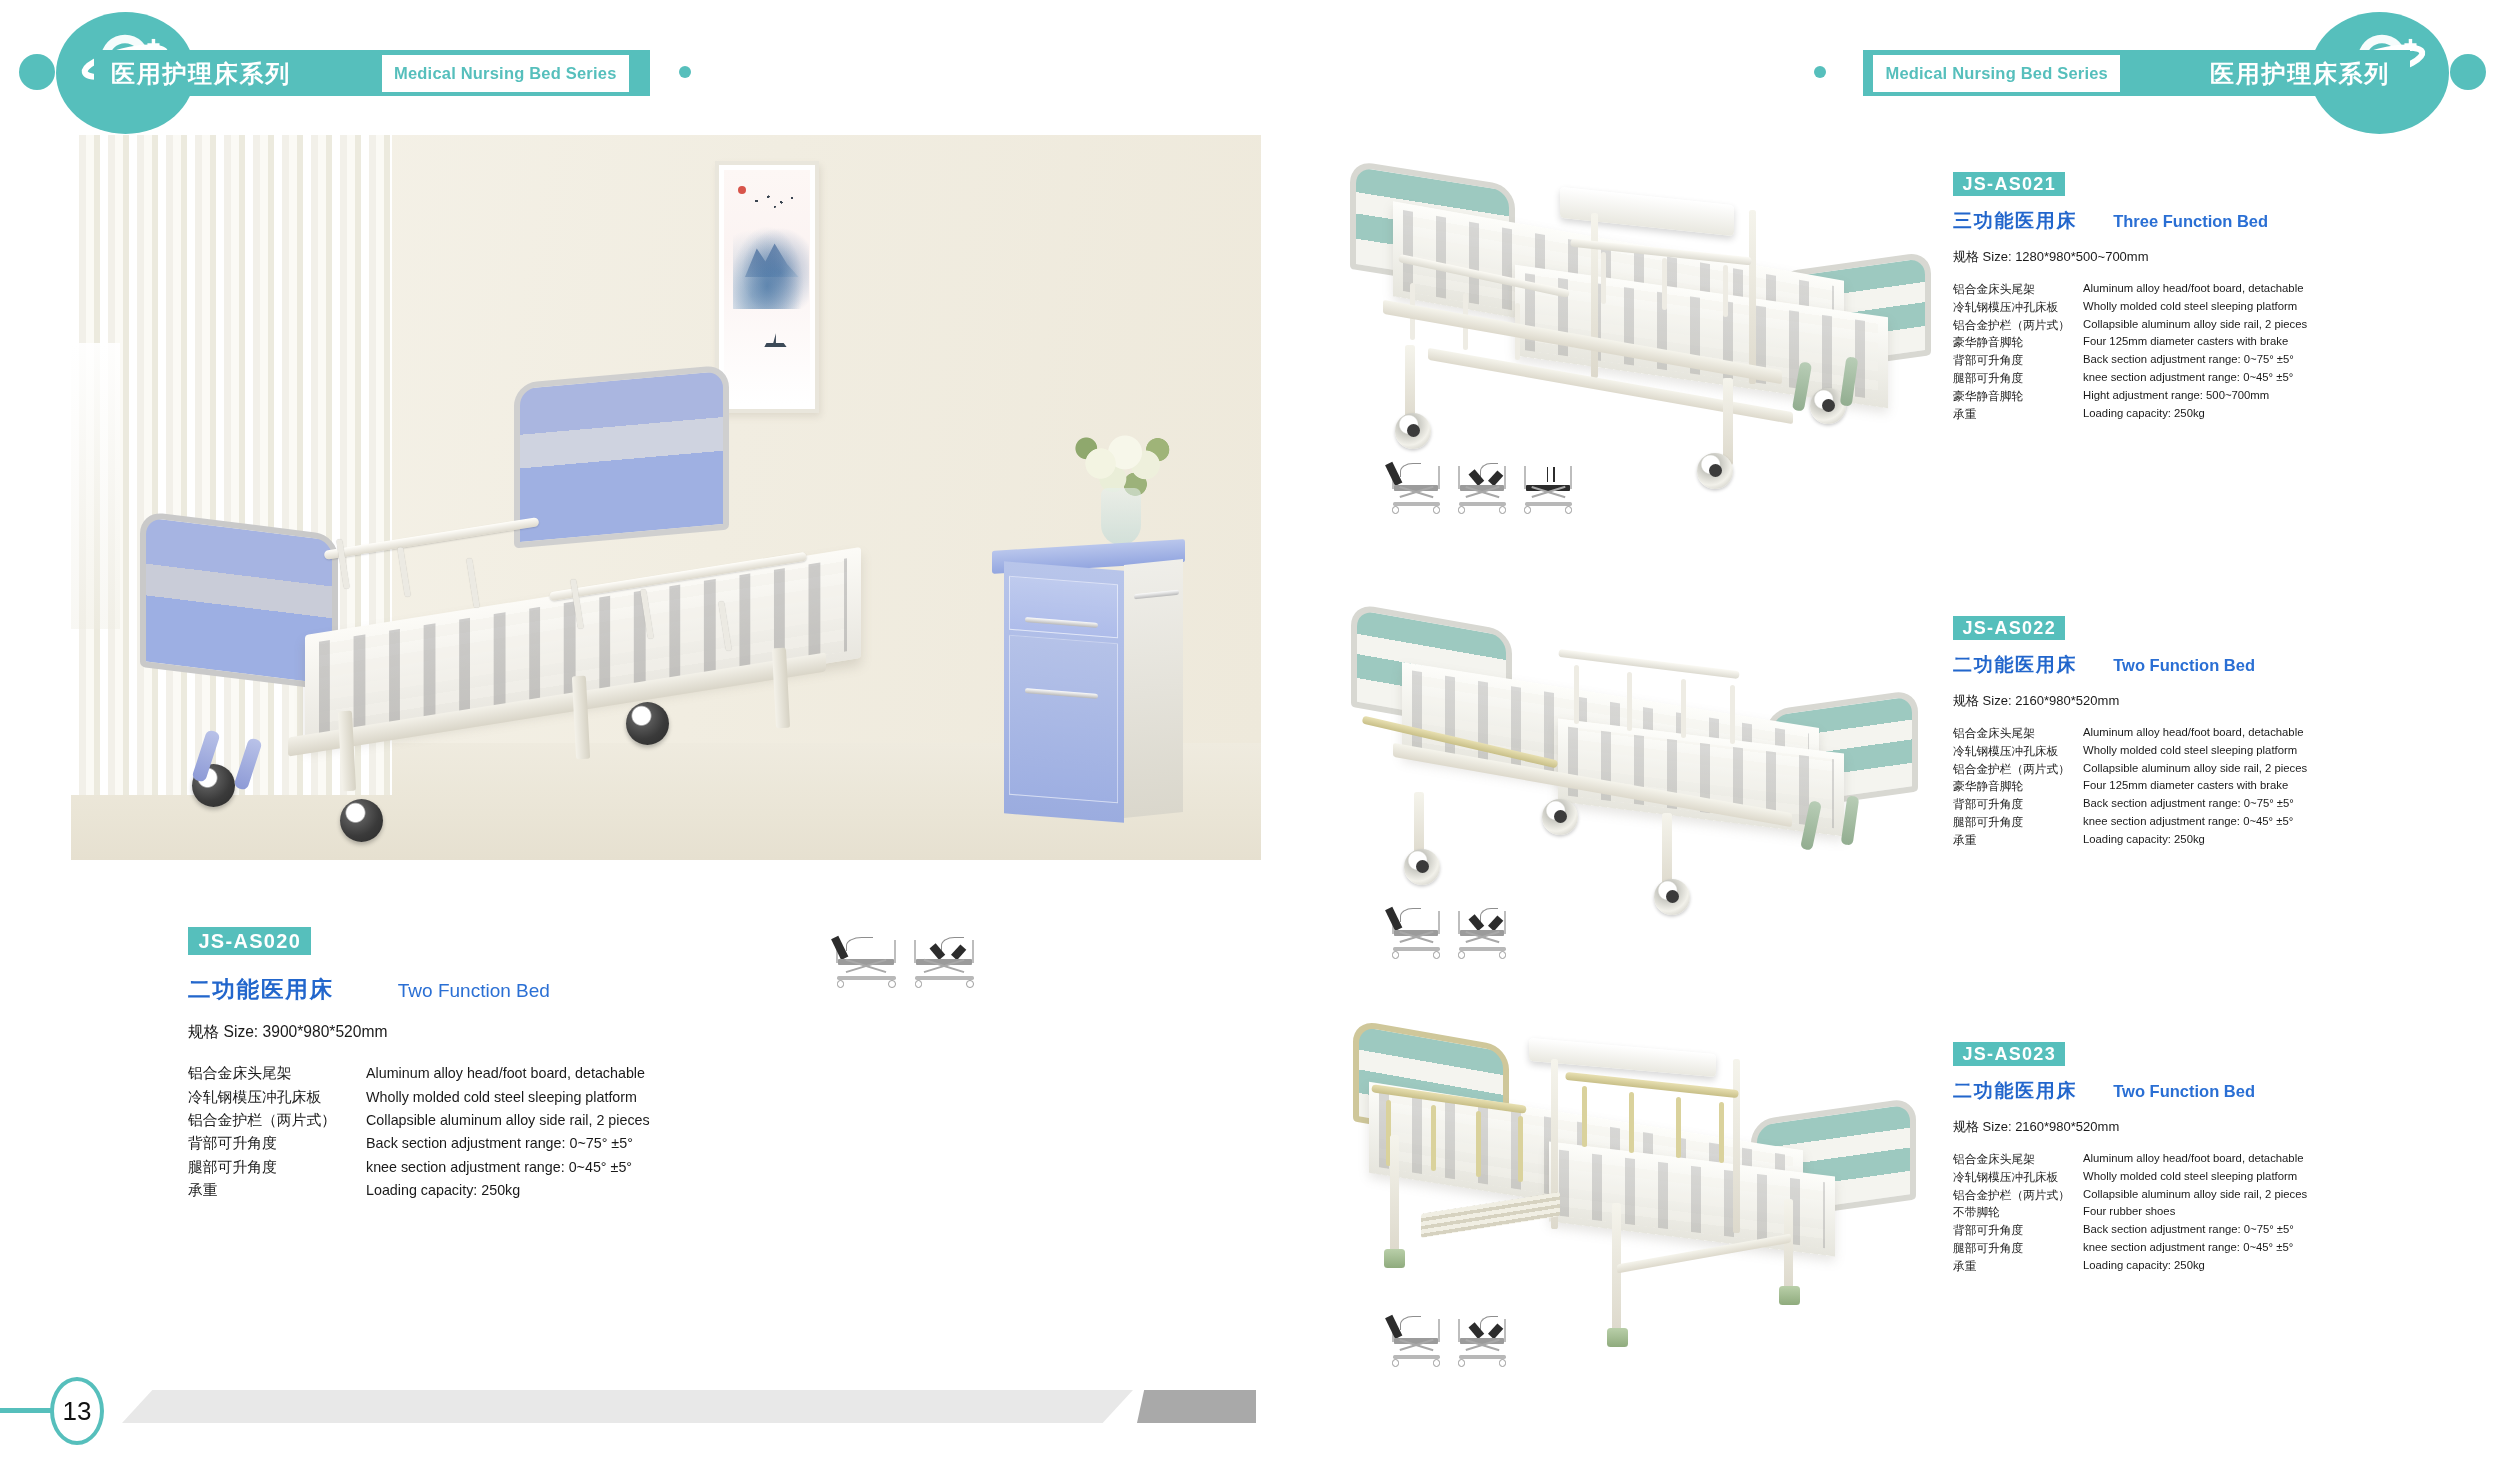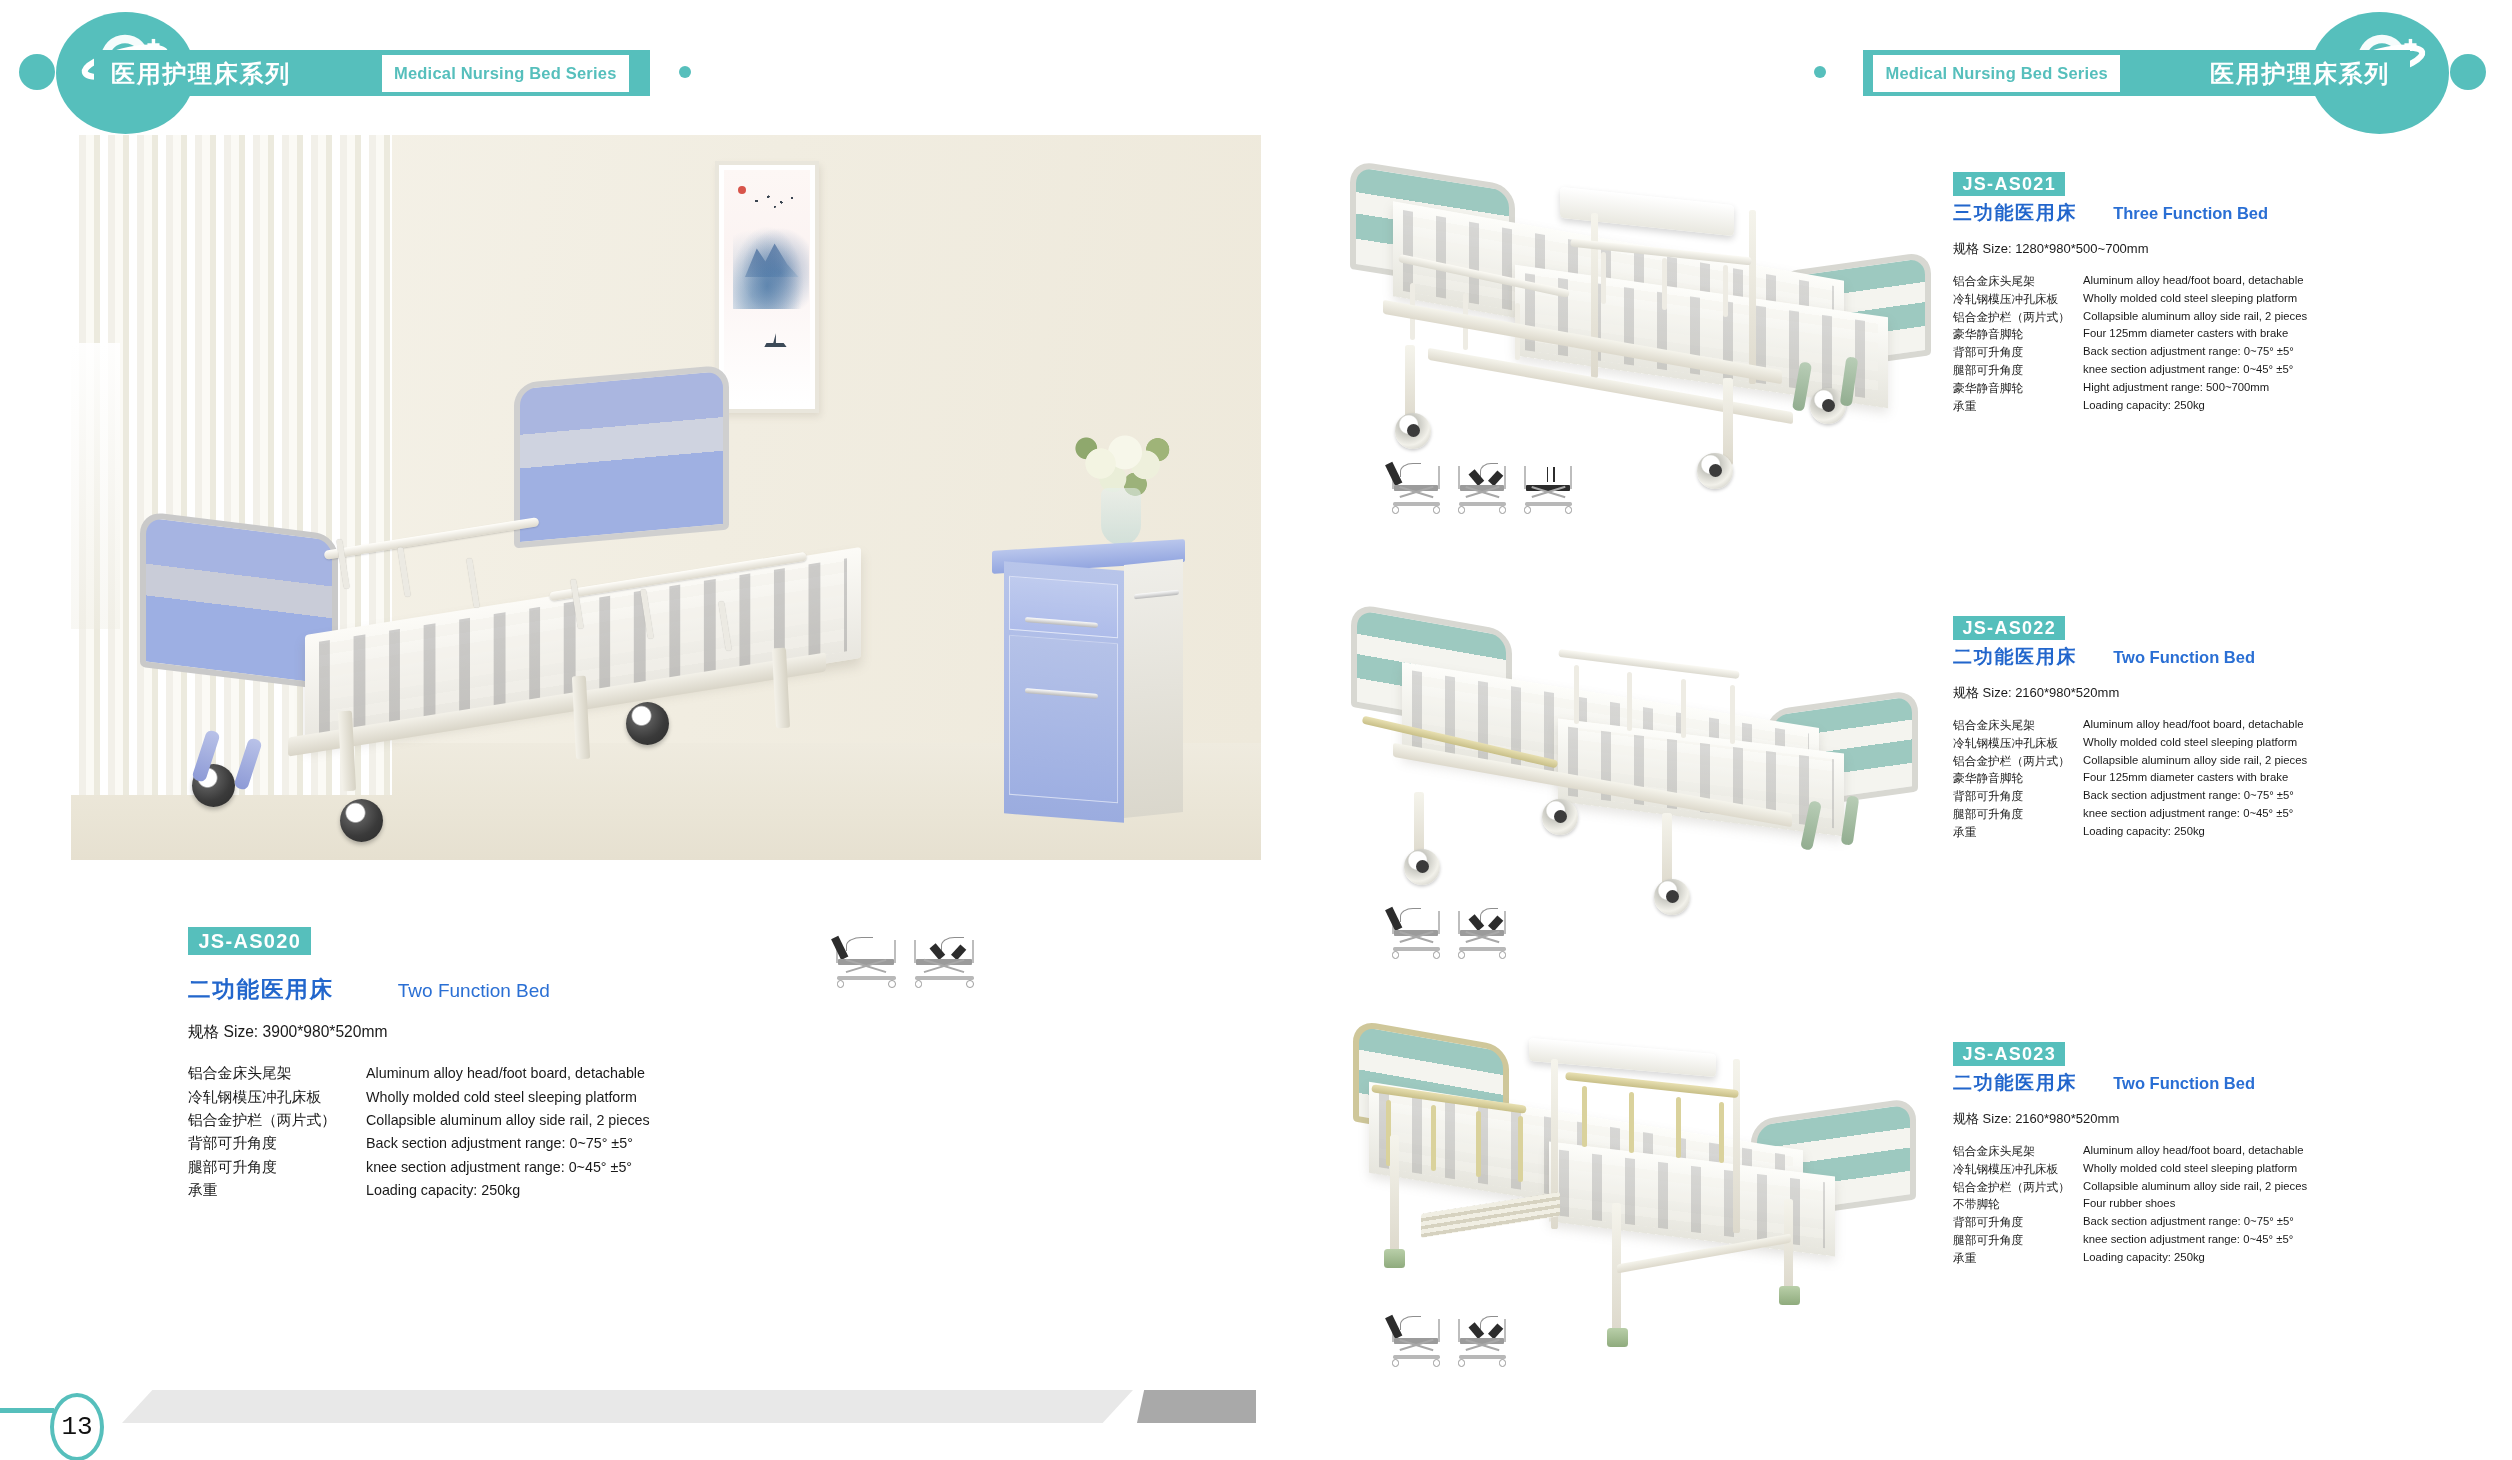--- a/index.html
+++ b/index.html
@@ -242,21 +242,21 @@
   .size-line { margin-top:17.4px; color:#1a1a1a; font-size:15.6px; }
   .spec-table { margin-top: 19px; }
   .spec-row { display:flex; line-height: 1.58; }
   .spec-cn { width: 178px; color:#1a1a1a; font-size:14.8px; }
   .spec-en { color:#1a1a1a; font-size:14.3px; white-space:nowrap; }
 
   .block-left { position: absolute; left: 188px; top: 927px; width: 660px; }
 
   .right-block { position: absolute; left: 1953px; width: 538px; }
   .right-block .code-badge { font-size:18px; padding:2.6px 9.5px 3.5px 9.5px; }
-  .right-block .title-row { margin-top: 4px; }
+  .right-block .title-row { margin-top: 12px; }
   .right-block .title-cn { font-size:19px; }
   .right-block .title-en { font-size:16.5px; margin-left:36px;font-weight:bold; }
   .right-block .size-line { margin-top:14px; font-size:13px; }
   .right-block .spec-table { margin-top: 14px; }
   .right-block .spec-row { line-height: 1.52; }
   .right-block .spec-cn { width:130px; font-size:11.7px; }
   .right-block .spec-en { font-size:11.3px; }
   #block-as021 { top: 172px; }
   #block-as022 { top: 616px; }
   #block-as023 { top: 1042px; }
@@ -377,25 +377,25 @@
   .footer-left .band-light { left:122px; width:1011px;
     clip-path: polygon(3% 0, 100% 0, 97% 100%, 0% 100%); }
   .footer-left .band-dark { left:1137px; width:119px;
     clip-path: polygon(6% 0, 100% 0, 100% 100%, 0% 100%); }
   .footer-right .band-dark { left:0px; width:111px;
     clip-path: polygon(0 0, 100% 0, 93% 100%, 0% 100%); }
   .footer-right .band-light { left:116px; width:1007px;
     clip-path: polygon(3% 0, 100% 0, 97% 100%, 0% 100%); }
 
   .pg-circle {
-    position:absolute; top:36px; width:54px; height:68px;
+    position:absolute; top:20px; width:54px; height:68px;
     border:4.3px solid #56bfbc; border-radius:50%;
     background:#ffffff;
     display:flex; align-items:center; justify-content:center;
-    color:#111; font-size:26px; font-weight:normal;font-family:Liberation Mono, monospace;
+    color:#111; font-size:26px; font-weight:normal;
   }
   .footer-left .pg-circle { left:50px; }
   .footer-right .pg-circle { right:57px; }
   .pg-line { position:absolute; top:51px; height:5.2px; background:#56bfbc; }
   .footer-left .pg-line { left:0; width:54px; }
   .footer-right .pg-line { right:0; width:57px; }
 </style>
 </head>
 <body>
 

